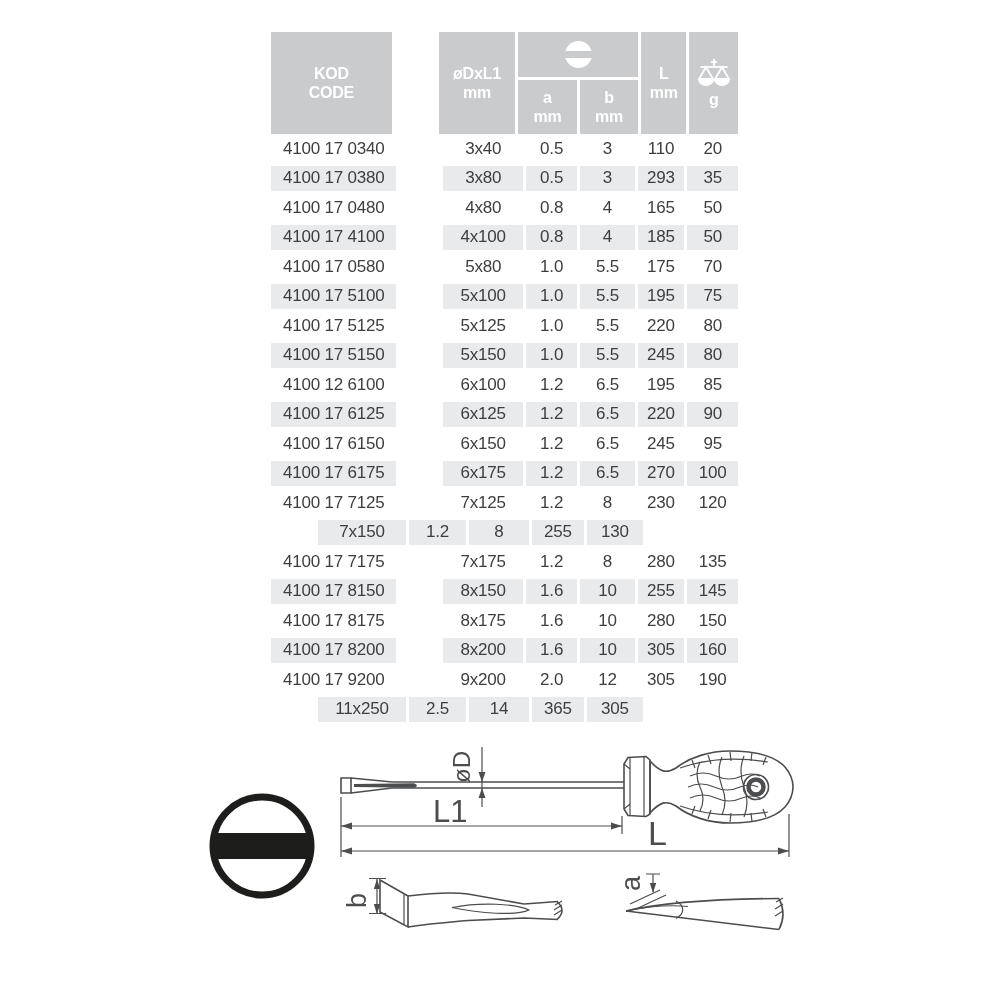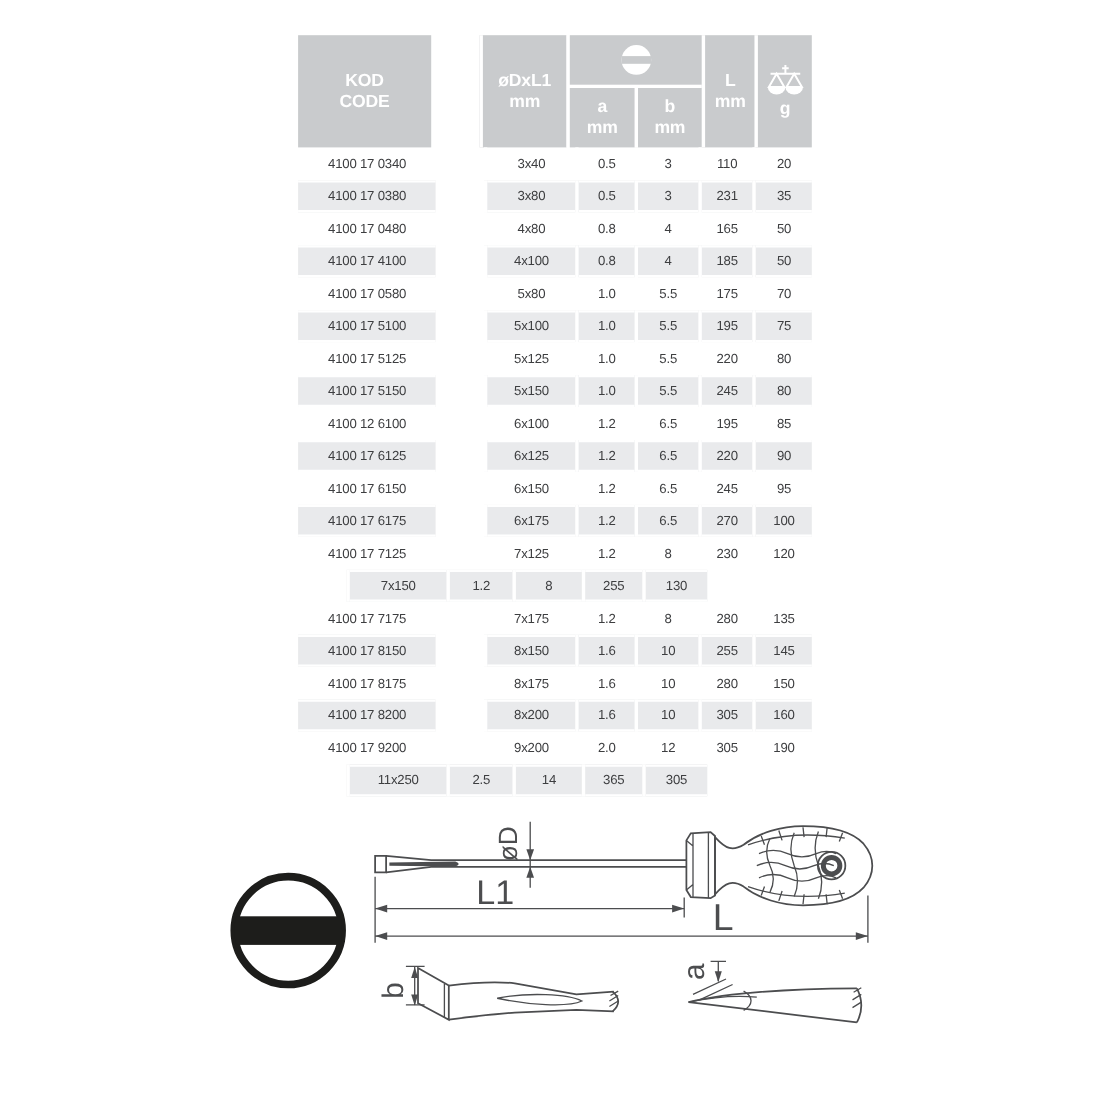--- a/index.html
+++ b/index.html
@@ -29,21 +29,21 @@
   .slot-top{background:var(--header-bg);height:45px;display:flex;align-items:center;justify-content:center;}
   .slot-sub{display:flex;flex:1;margin-top:3px;}
   .c-a{width:60px;}
   .c-b{width:63px;border-left:3px solid #fff;}
   .c-l{width:55px;border-left:3px solid #fff;}
   .c-g{width:59px;border-left:3px solid #fff;}
   .slot-icon{width:27px;height:27px;border-radius:50%;background:#fff;position:relative;}
   .slot-icon::after{content:"";position:absolute;left:0;right:0;top:10px;height:7px;background:var(--header-bg);}
   .scale-icon{margin-bottom:2px;}
   
-  .tbody{font-size:12px;color:var(--text);letter-spacing:-0.2px;}
+  .tbody{font-size:17px;color:var(--text);letter-spacing:-0.2px;}
   .row{display:flex;height:29.5px;}
   .cell{display:flex;align-items:center;justify-content:center;height:100%;text-align:center;}
   .cell.c-size,.cell.c-a,.cell.c-b,.cell.c-l,.cell.c-g{border-left:3px solid #fff;}
   .row.alt .cell{background:var(--row-alt);box-shadow:inset 0 2px 0 #fff, inset 0 -2px 0 #fff;}
   
   .diagram{position:absolute;left:190px;top:733px;}
   .dline{stroke:var(--line);stroke-width:1.6;fill:none;}
   .dthin{stroke:var(--line);stroke-width:1.2;fill:none;}
   .dfill{fill:var(--line);stroke:none;}
   .dtext{fill:var(--line);font-family:"Liberation Sans","DejaVu Sans",sans-serif;}
@@ -104,21 +104,21 @@
           <div class="cell c-a">0.5</div>
           <div class="cell c-b">3</div>
           <div class="cell c-l">110</div>
           <div class="cell c-g">20</div>
         </div>
         <div class="row alt">
           <div class="cell c-code">4100 17 0380</div>
           <div class="cell c-size">3x80</div>
           <div class="cell c-a">0.5</div>
           <div class="cell c-b">3</div>
-          <div class="cell c-l">231</div>
+          <div class="cell c-l">293</div>
           <div class="cell c-g">35</div>
         </div>
         <div class="row">
           <div class="cell c-code">4100 17 0480</div>
           <div class="cell c-size">4x80</div>
           <div class="cell c-a">0.8</div>
           <div class="cell c-b">4</div>
           <div class="cell c-l">165</div>
           <div class="cell c-g">50</div>
         </div>

